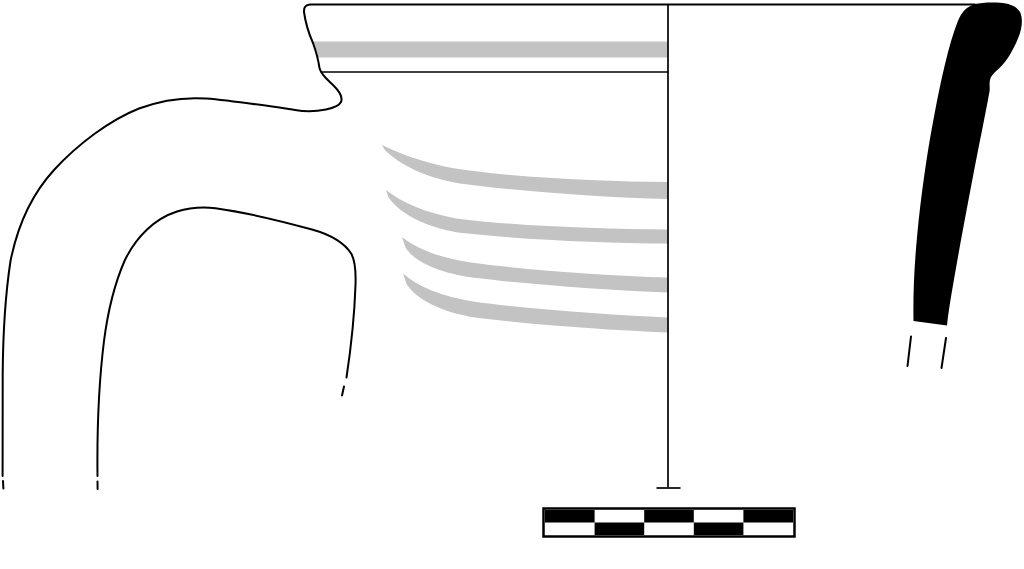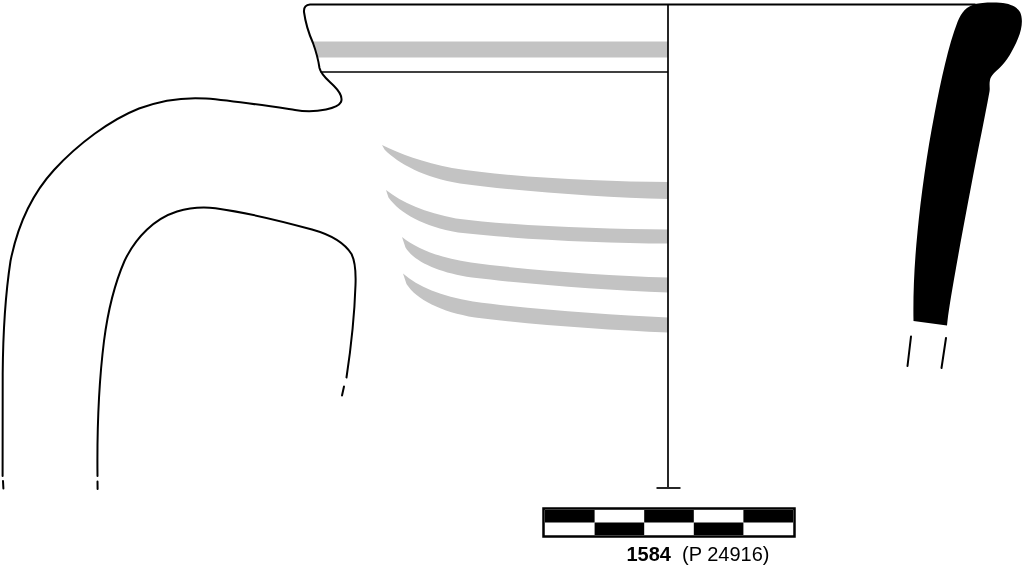--- a/index.html
+++ b/index.html
@@ -157,16 +157,13 @@
       <g>
           <rect x="545" y="510" width="49.6" height="12.5" fill="var(--line, #000000)"></rect>
           <rect x="644.2" y="510" width="49.6" height="12.5" fill="var(--line, #000000)"></rect>
           <rect x="743.4" y="510" width="49.6" height="12.5" fill="var(--line, #000000)"></rect>
           <rect x="594.6" y="522.5" width="49.6" height="12.5" fill="var(--line, #000000)"></rect>
           <rect x="693.8" y="522.5" width="49.6" height="12.5" fill="var(--line, #000000)"></rect>
         </g>
     </g>
   </svg>
 
-  <div class="caption">
-    <span class="cat">1584</span><span class="inv">(P 24916)</span>
-  </div>
 </div>
 
 </body></html>

